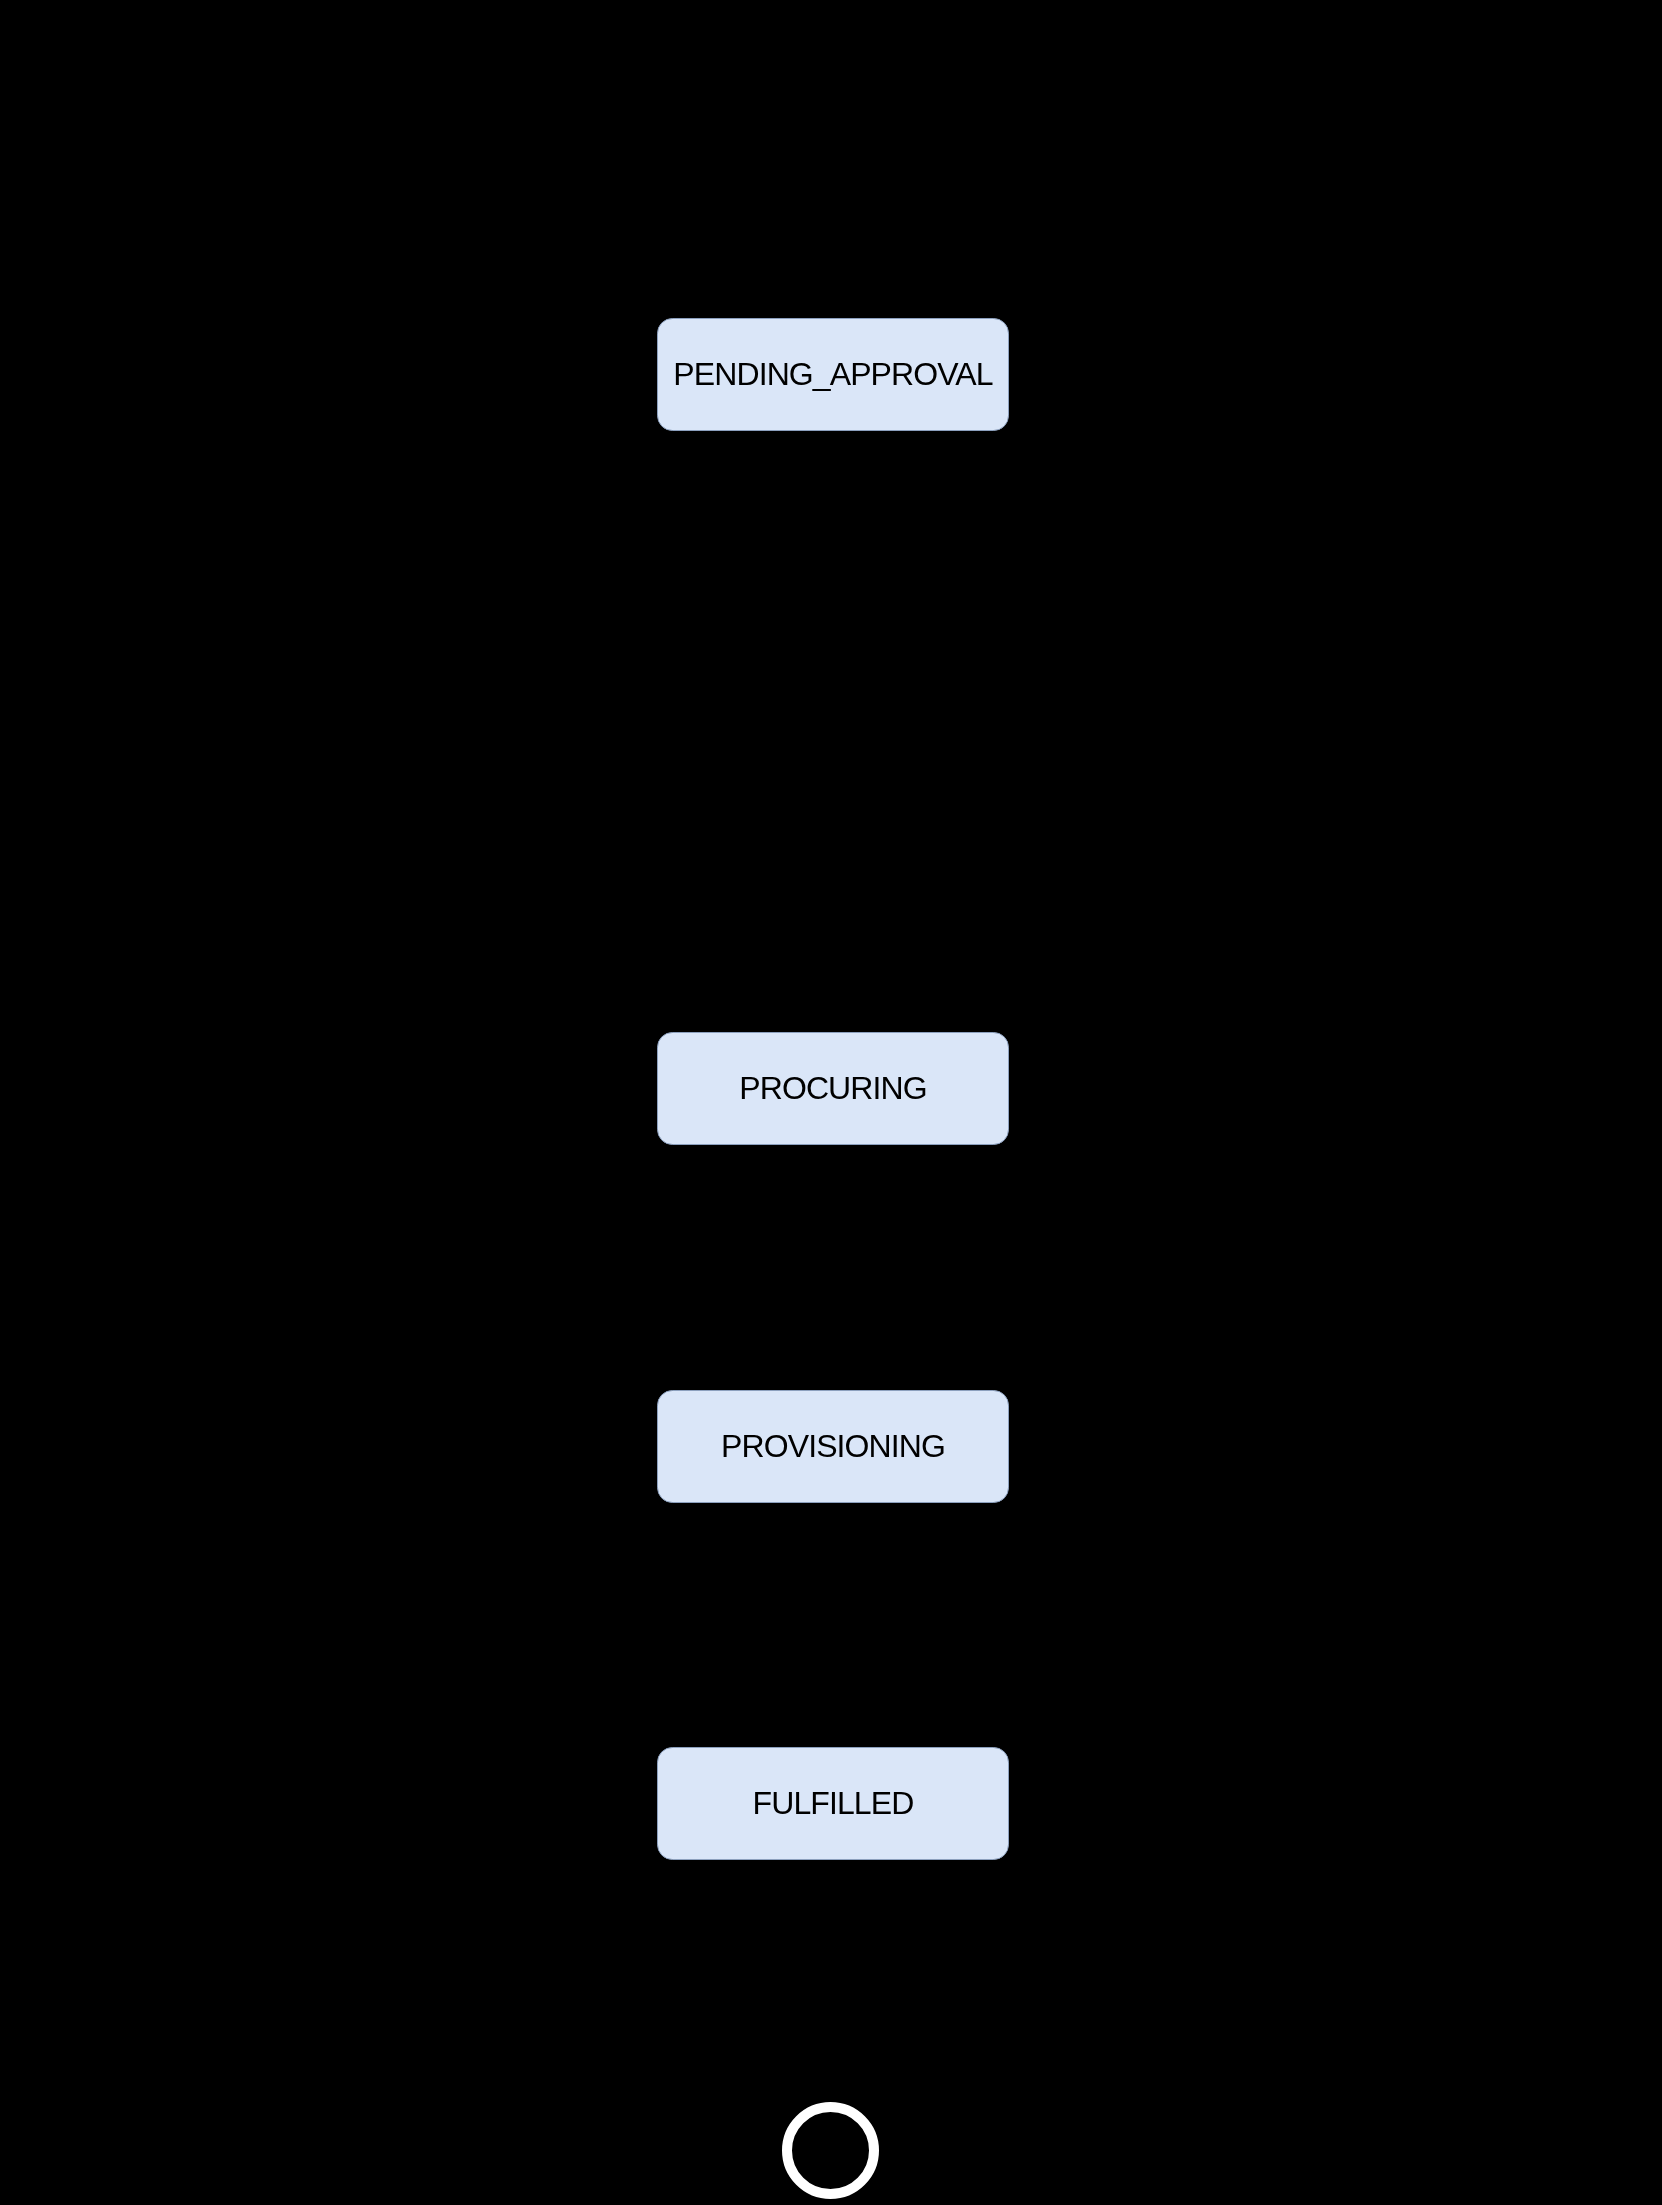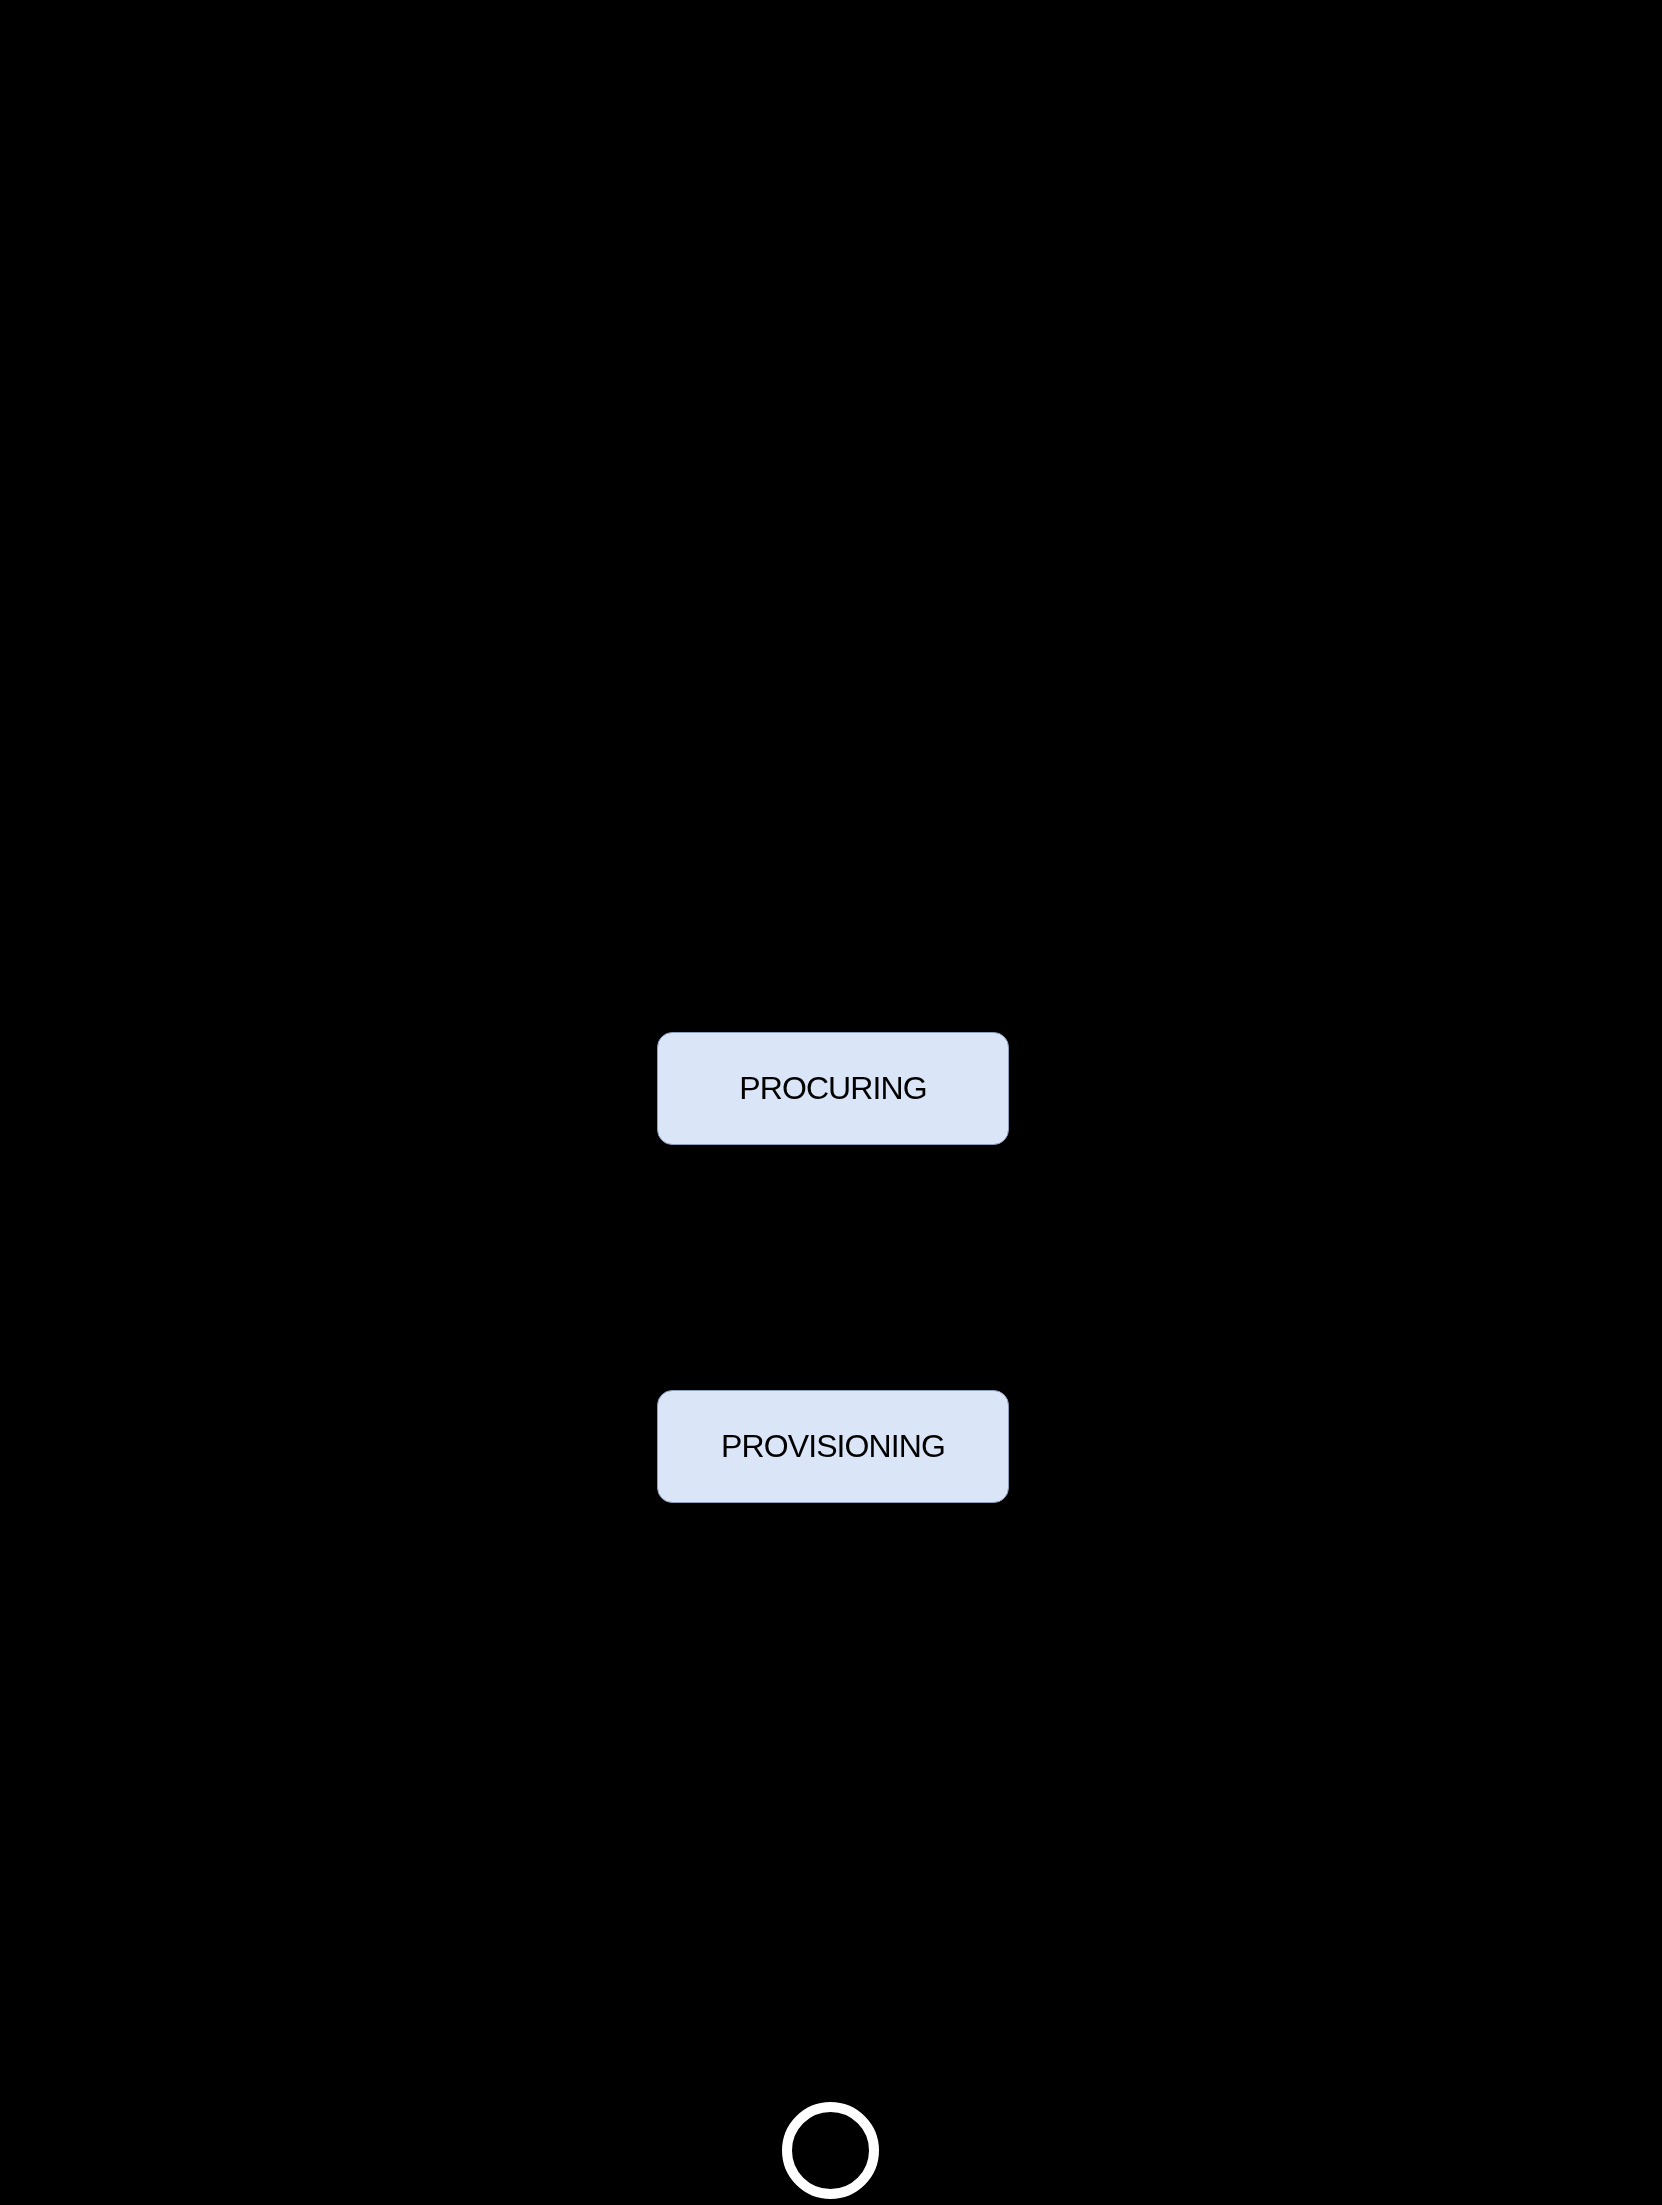--- a/index.html
+++ b/index.html
@@ -50,27 +50,33 @@
     border: 10.7px solid #FFFFFF;
     border-radius: 50%;
     background: #000000;
   }
 </style>
 </head>
 <body>
 
 <div id="canvas">
 
+  <div id="node-pending-approval" class="state-node">
+    <span class="state-label">PENDING_APPROVAL</span>
+  </div>
 
 
   <div id="node-provisioning" class="state-node">
     <span class="state-label">PROVISIONING</span>
   </div>
 
   <div id="node-procuring" class="state-node">
     <span class="state-label">PROCURING</span>
   </div>
 
+  <div id="node-fulfilled" class="state-node">
+    <span class="state-label">FULFILLED</span>
+  </div>
 
   <div class="end-state-ring"></div>
 
 </div>
 
 
 </body></html>

